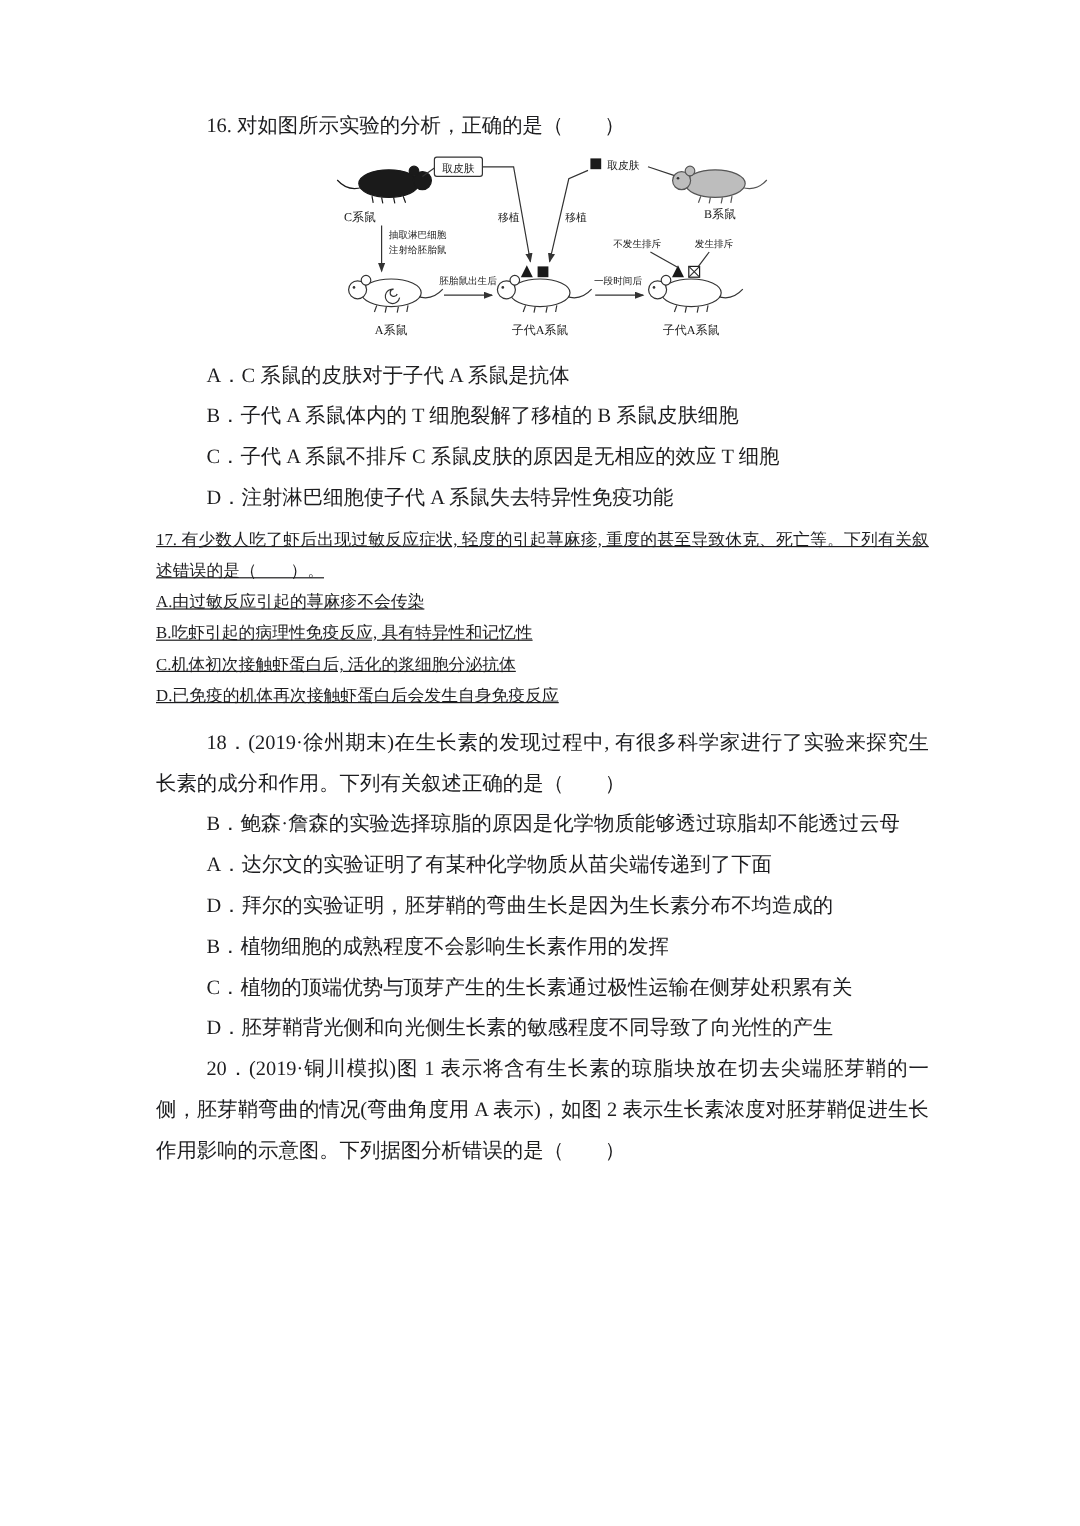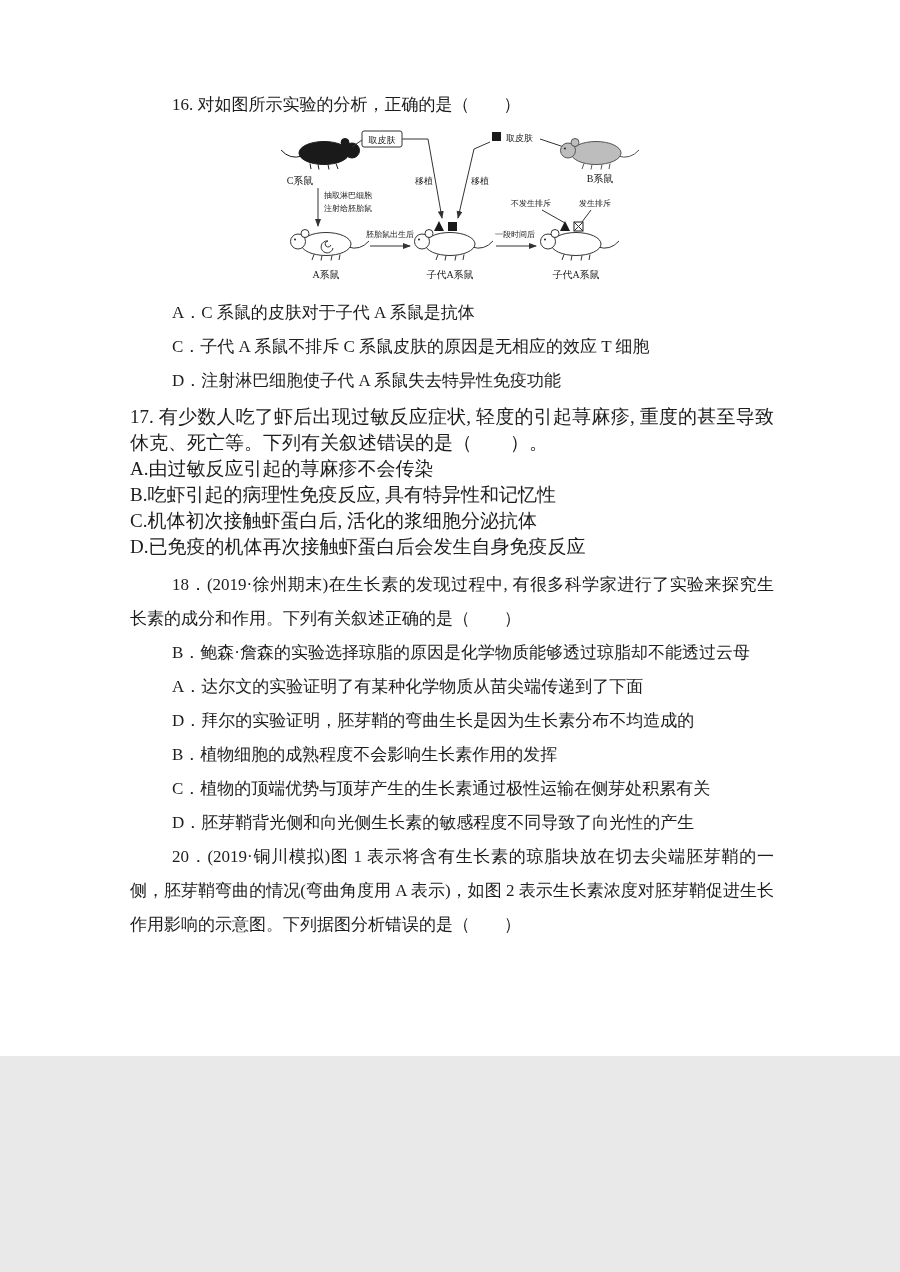--- a/index.html
+++ b/index.html
@@ -1,26 +1,26 @@
 <!DOCTYPE html>
 <html><head>
 <meta charset="utf-8">
 <style>
   * { margin:0; padding:0; box-sizing:border-box; }
   html,body { background:#e9e9e9; }
   .page {
-    width:900px; height:1056px; margin:0 auto; background:#ffffff;
+    width:900px; height:1272px; margin:0 auto; background:#ffffff;
     font-family:"Liberation Serif","DejaVu Serif",serif;
     color:#1d1d1f;
     padding:88px 126px 0 130px;
     overflow:hidden;
   }
   p { text-align:justify; }
   .stem, .opt { font-size:17px; line-height:34px; text-indent:42px; }
-  .q17 p { font-size:19px; line-height:26px; }
+  .q17 p { font-size:14px; line-height:26px;text-decoration:underline; }
   section.q17 { margin-top:6px; }
   section.q18 { margin-top:8px; }
   .diagram { margin:4px 0 0 148px; height:170px; }
 
   
   .dln { stroke:#333; fill:none; stroke-width:1; }
   .dtx { font-size:9px; fill:#1a1a1a; font-family:"Liberation Serif","DejaVu Serif",serif; }
   .dtx.small { font-size:8px; }
   .mlabel { font-size:10px; }
   .m-body,.m-head,.m-ear { fill:currentColor; stroke:var(--ms,#333); stroke-width:1; }
@@ -106,20 +106,21 @@
           <line class="dln" x1="264" y1="84" x2="287" y2="97"></line>
           <line class="dln" x1="313" y1="84" x2="304" y2="96"></line>
         </g>
         <text class="dtx small" x="253" y="80" text-anchor="middle">不发生排斥</text>
         <text class="dtx small" x="317" y="80" text-anchor="middle">发生排斥</text>
         <text class="dtx mlabel" x="298" y="152" text-anchor="middle">子代A系鼠</text>
       </svg>
     </div>
 
     <p class="opt">A．C 系鼠的皮肤对于子代 A 系鼠是抗体</p>
+    <p class="opt">B．子代 A 系鼠体内的 T 细胞裂解了移植的 B 系鼠皮肤细胞</p>
     <p class="opt">C．子代 A 系鼠不排斥 C 系鼠皮肤的原因是无相应的效应 T 细胞</p>
     <p class="opt">D．注射淋巴细胞使子代 A 系鼠失去特异性免疫功能</p>
   </section>
 
   <section class="q17">
     <p>17. 有少数人吃了虾后出现过敏反应症状, 轻度的引起荨麻疹, 重度的甚至导致休克、死亡等。下列有关叙述错误的是（　　）。</p>
     <p>A.由过敏反应引起的荨麻疹不会传染</p>
     <p>B.吃虾引起的病理性免疫反应, 具有特异性和记忆性</p>
     <p>C.机体初次接触虾蛋白后, 活化的浆细胞分泌抗体</p>
     <p>D.已免疫的机体再次接触虾蛋白后会发生自身免疫反应</p>

